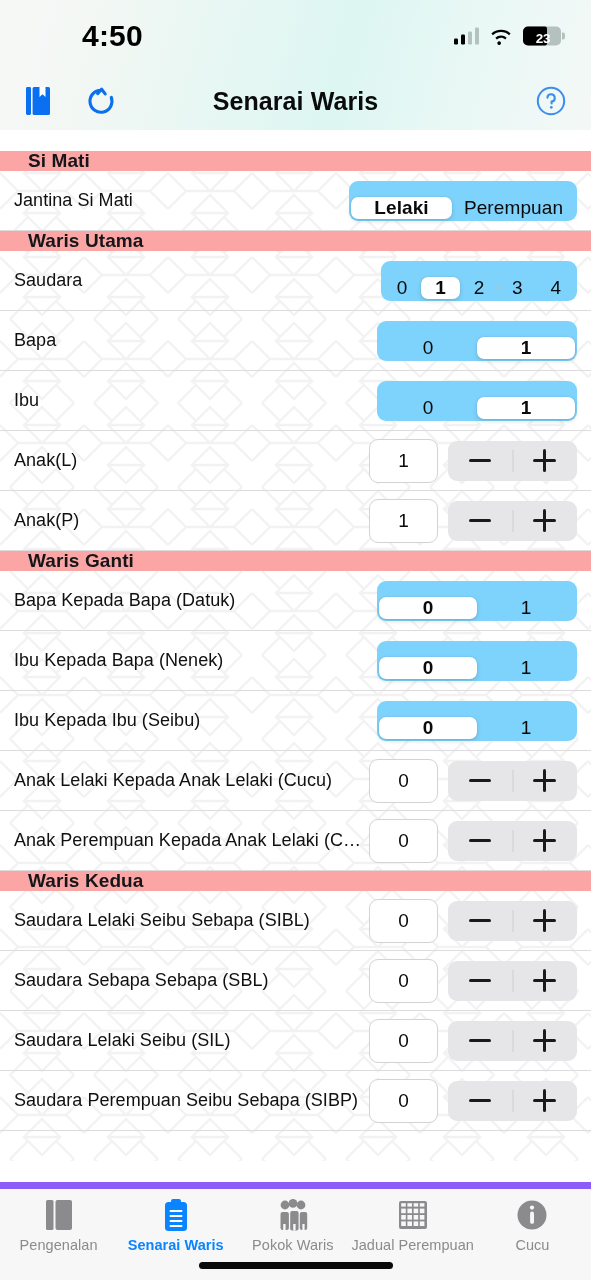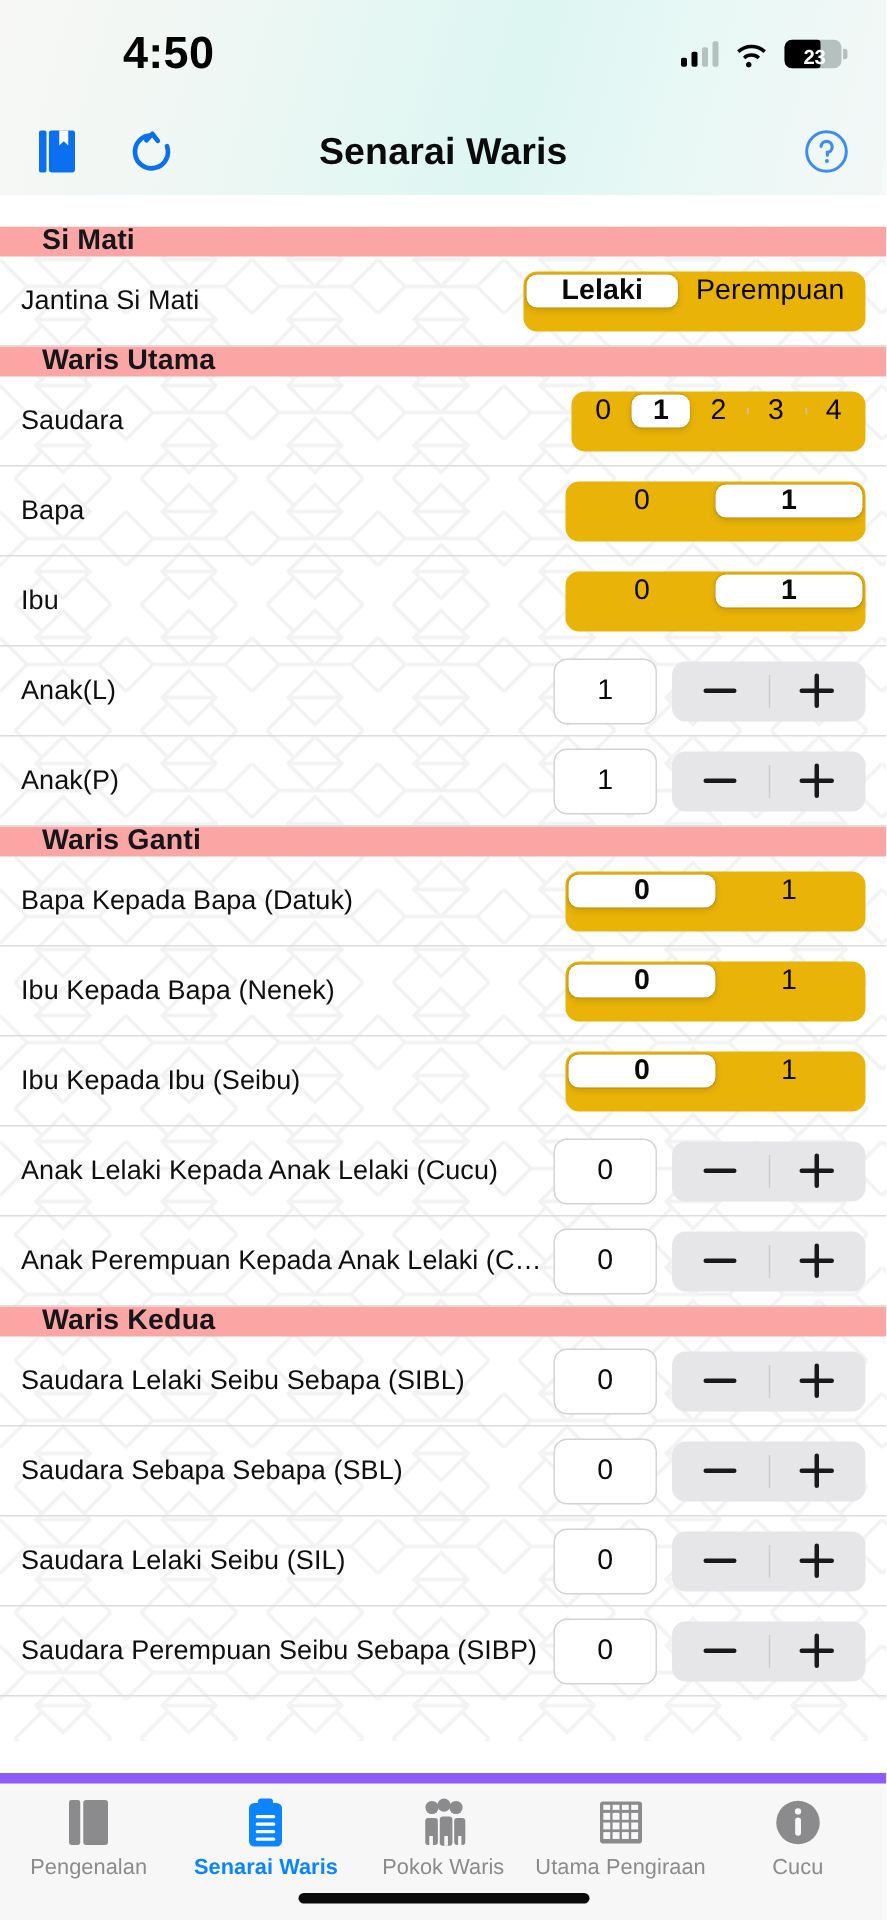--- a/index.html
+++ b/index.html
@@ -220,26 +220,26 @@
   .row-control {
     flex: 0 0 auto;
     display: flex;
     align-items: center;
     justify-content: flex-end;
   }
 
   
   .seg {
     display: inline-flex;
-    background: #eab308;
+    background: #7dd3fc;
     border-radius: 9px;
     padding: 2px;
     position: relative;
     height: 40px;
-    align-items: flex-start;
+    align-items: flex-end;
   }
   .seg-item {
     position: relative;
     display: flex;
     align-items: center;
     justify-content: center;
     font-size: 19px;
     color: #0a0a0a;
     border: none;
     background: transparent;
@@ -749,21 +749,21 @@
               <rect x="11.4" y="17" width="4.6" height="4.6"></rect>
               <rect x="17.6" y="17" width="4.6" height="4.6"></rect>
               <rect x="23.8" y="17" width="4.6" height="4.6"></rect>
               <rect x="5.2" y="23.4" width="4.6" height="4.6"></rect>
               <rect x="11.4" y="23.4" width="4.6" height="4.6"></rect>
               <rect x="17.6" y="23.4" width="4.6" height="4.6"></rect>
               <rect x="23.8" y="23.4" width="4.6" height="4.6"></rect>
             </g>
           </svg>
         </span>
-        <span class="tab-label">Utama Pengiraan</span>
+        <span class="tab-label">Jadual Perempuan</span>
       </button>
       <button class="tab">
         <span class="tab-icon">
           <svg width="34" height="34" viewBox="0 0 34 34">
             <circle cx="17" cy="17" r="14.5" fill="#8b8b8e"></circle>
             <circle cx="17" cy="9.6" r="2.1" fill="#f7f7f7"></circle>
             <rect x="15.1" y="13.6" width="3.9" height="12.2" rx="1.9" fill="#f7f7f7"></rect>
           </svg>
         </span>
         <span class="tab-label">Cucu</span>

